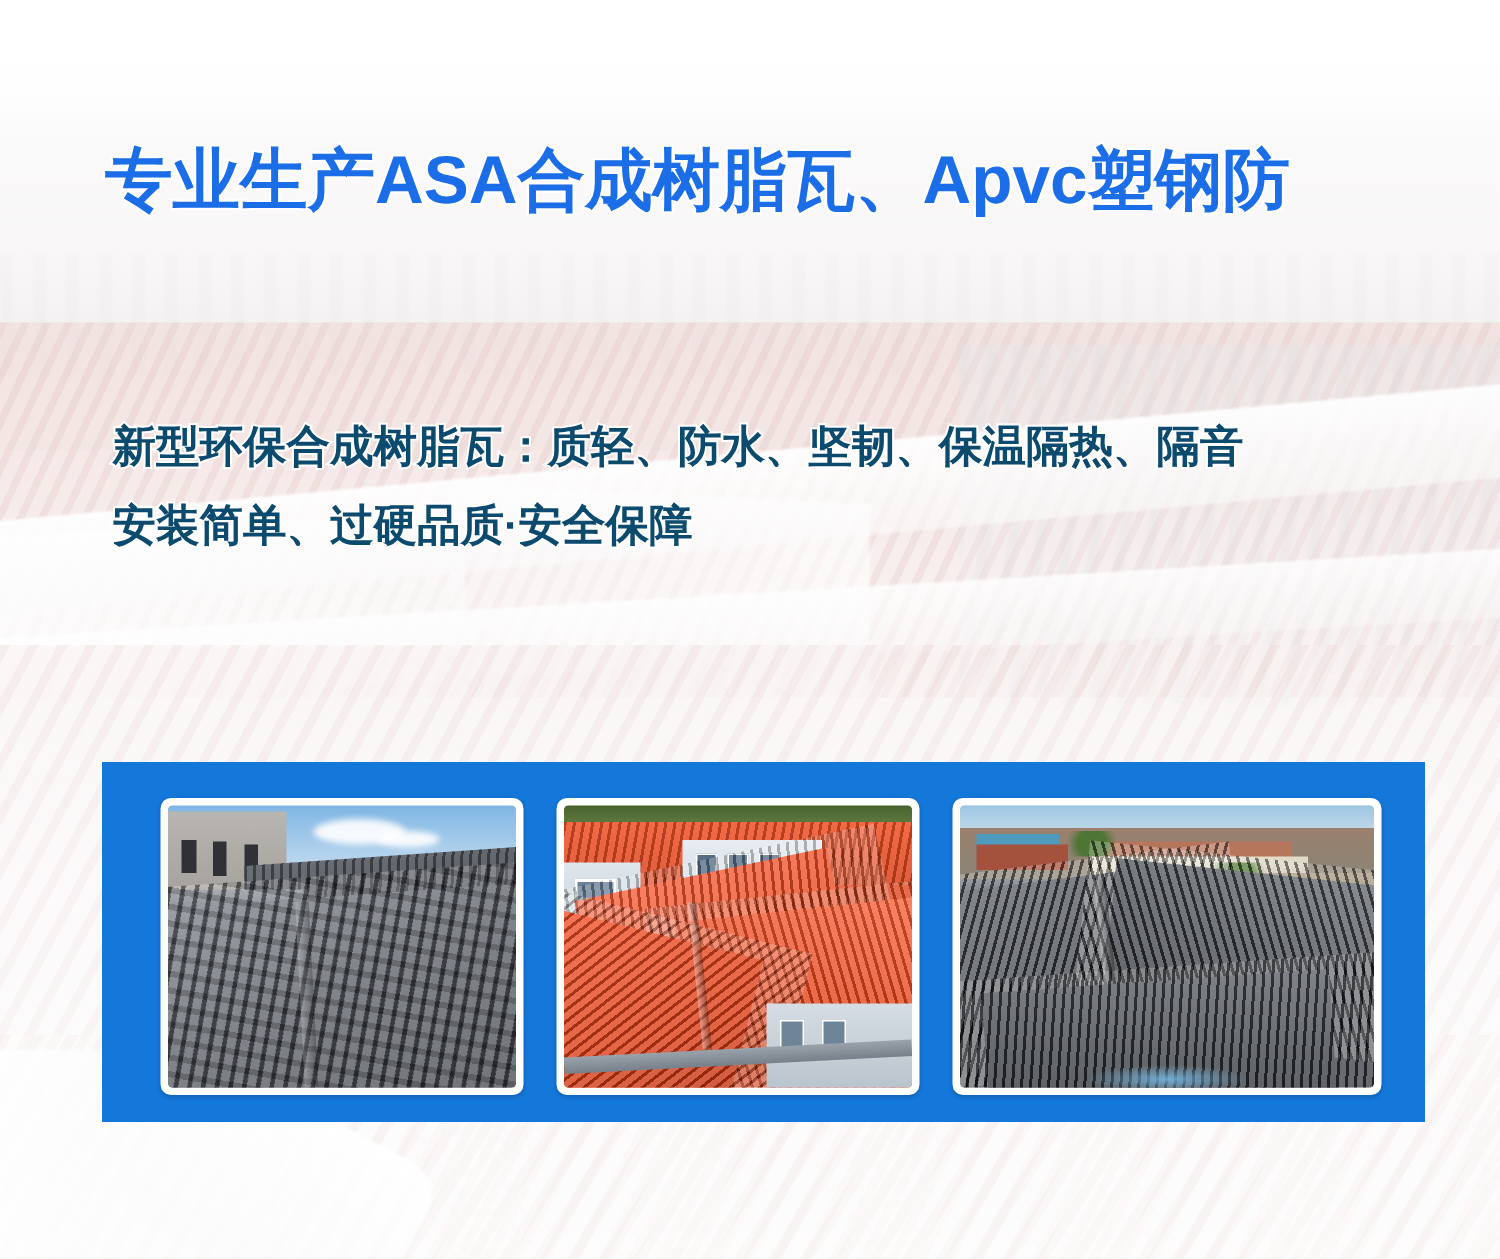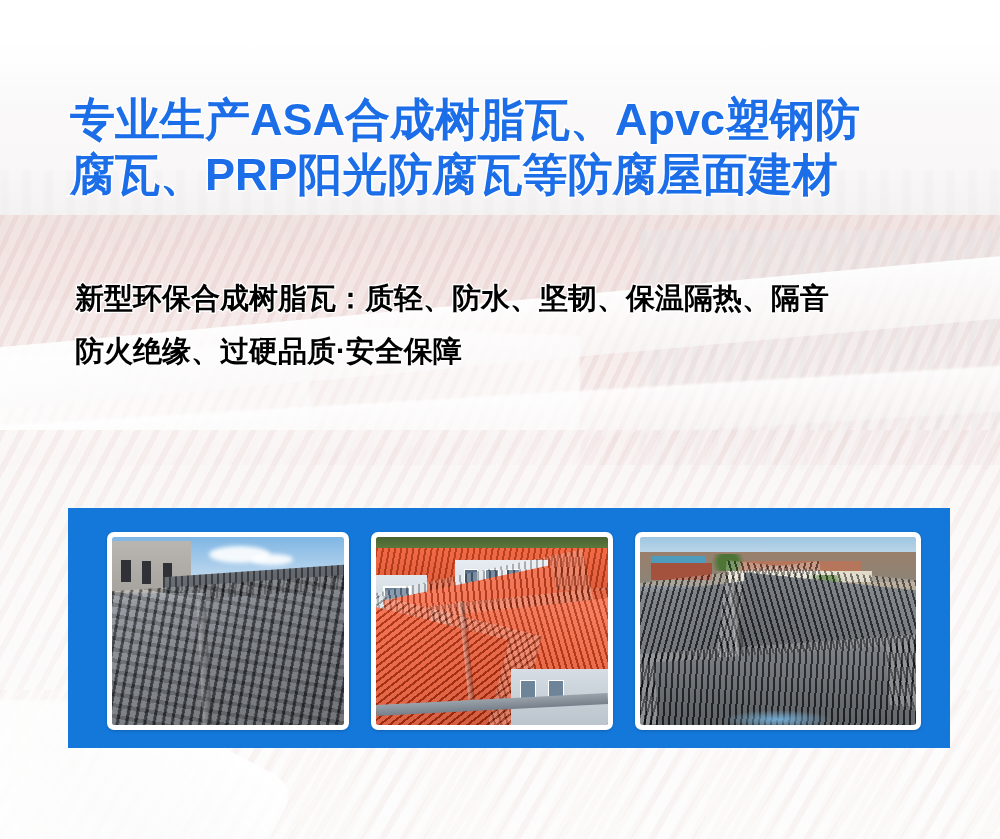--- a/index.html
+++ b/index.html
@@ -119,21 +119,21 @@
     font-size:45px;line-height:55px;font-weight:bold;letter-spacing:0px;
     color:#1b6ee8;
     -webkit-text-stroke:3px #ffffff;
     paint-order:stroke fill;
     text-shadow:0 0 2px rgba(255,255,255,.9);
     white-space:pre-line;
   }
   .subtitle{
     position:absolute;left:75px;top:272px;width:880px;
     font-size:29px;line-height:53px;font-weight:bold;
-    color:#000000;
+    color:#0c4a6e;
     -webkit-text-stroke:2.6px #ffffff;
     paint-order:stroke fill;
     text-shadow:0 0 2px rgba(255,255,255,.85);
   }
   .sub-line{display:block;}
 
   
   .gallery-panel{
     position:absolute;left:68px;top:508px;width:882px;height:240px;
     background:#1477da;
@@ -279,25 +279,25 @@
   <div class="bg-layer bg-bld-1"></div>
   <div class="bg-layer bg-bld-2"></div>
   <div class="bg-layer bg-eave-a"></div>
   <div class="bg-layer bg-eave-b"></div>
   <div class="bg-layer bg-roof-low"></div>
   <div class="bg-layer bg-roof-low2"></div>
   <div class="bg-layer bg-wall-bl"></div>
   <div class="bg-layer bg-ridge-bl"></div>
   <div class="bg-layer bg-wash"></div>
 
-  <div class="headline"><span>专业生产ASA合成树脂瓦、Apvc塑钢防</span><br><span>腐瓦、PRP阳光防腐瓦等防腐屋面建材</span></div>
+  <div class="headline"><span>专业生产ASA合成树脂瓦、Apvc塑钢防</span><br></div>
 
   <div class="subtitle">
     <span class="sub-line">新型环保合成树脂瓦：质轻、防水、坚韧、保温隔热、隔音</span>
-    <span class="sub-line">防火绝缘、过硬品质·安全保障</span>
+    <span class="sub-line">安装简单、过硬品质·安全保障</span>
   </div>
 
   <div class="gallery-panel">
 
     <div class="photo-frame p1">
       <div class="photo-inner ph1">
         <div class="sky"></div>
         <div class="cloud c1"></div>
         <div class="cloud c2"></div>
         <div class="bldg-l"></div>

